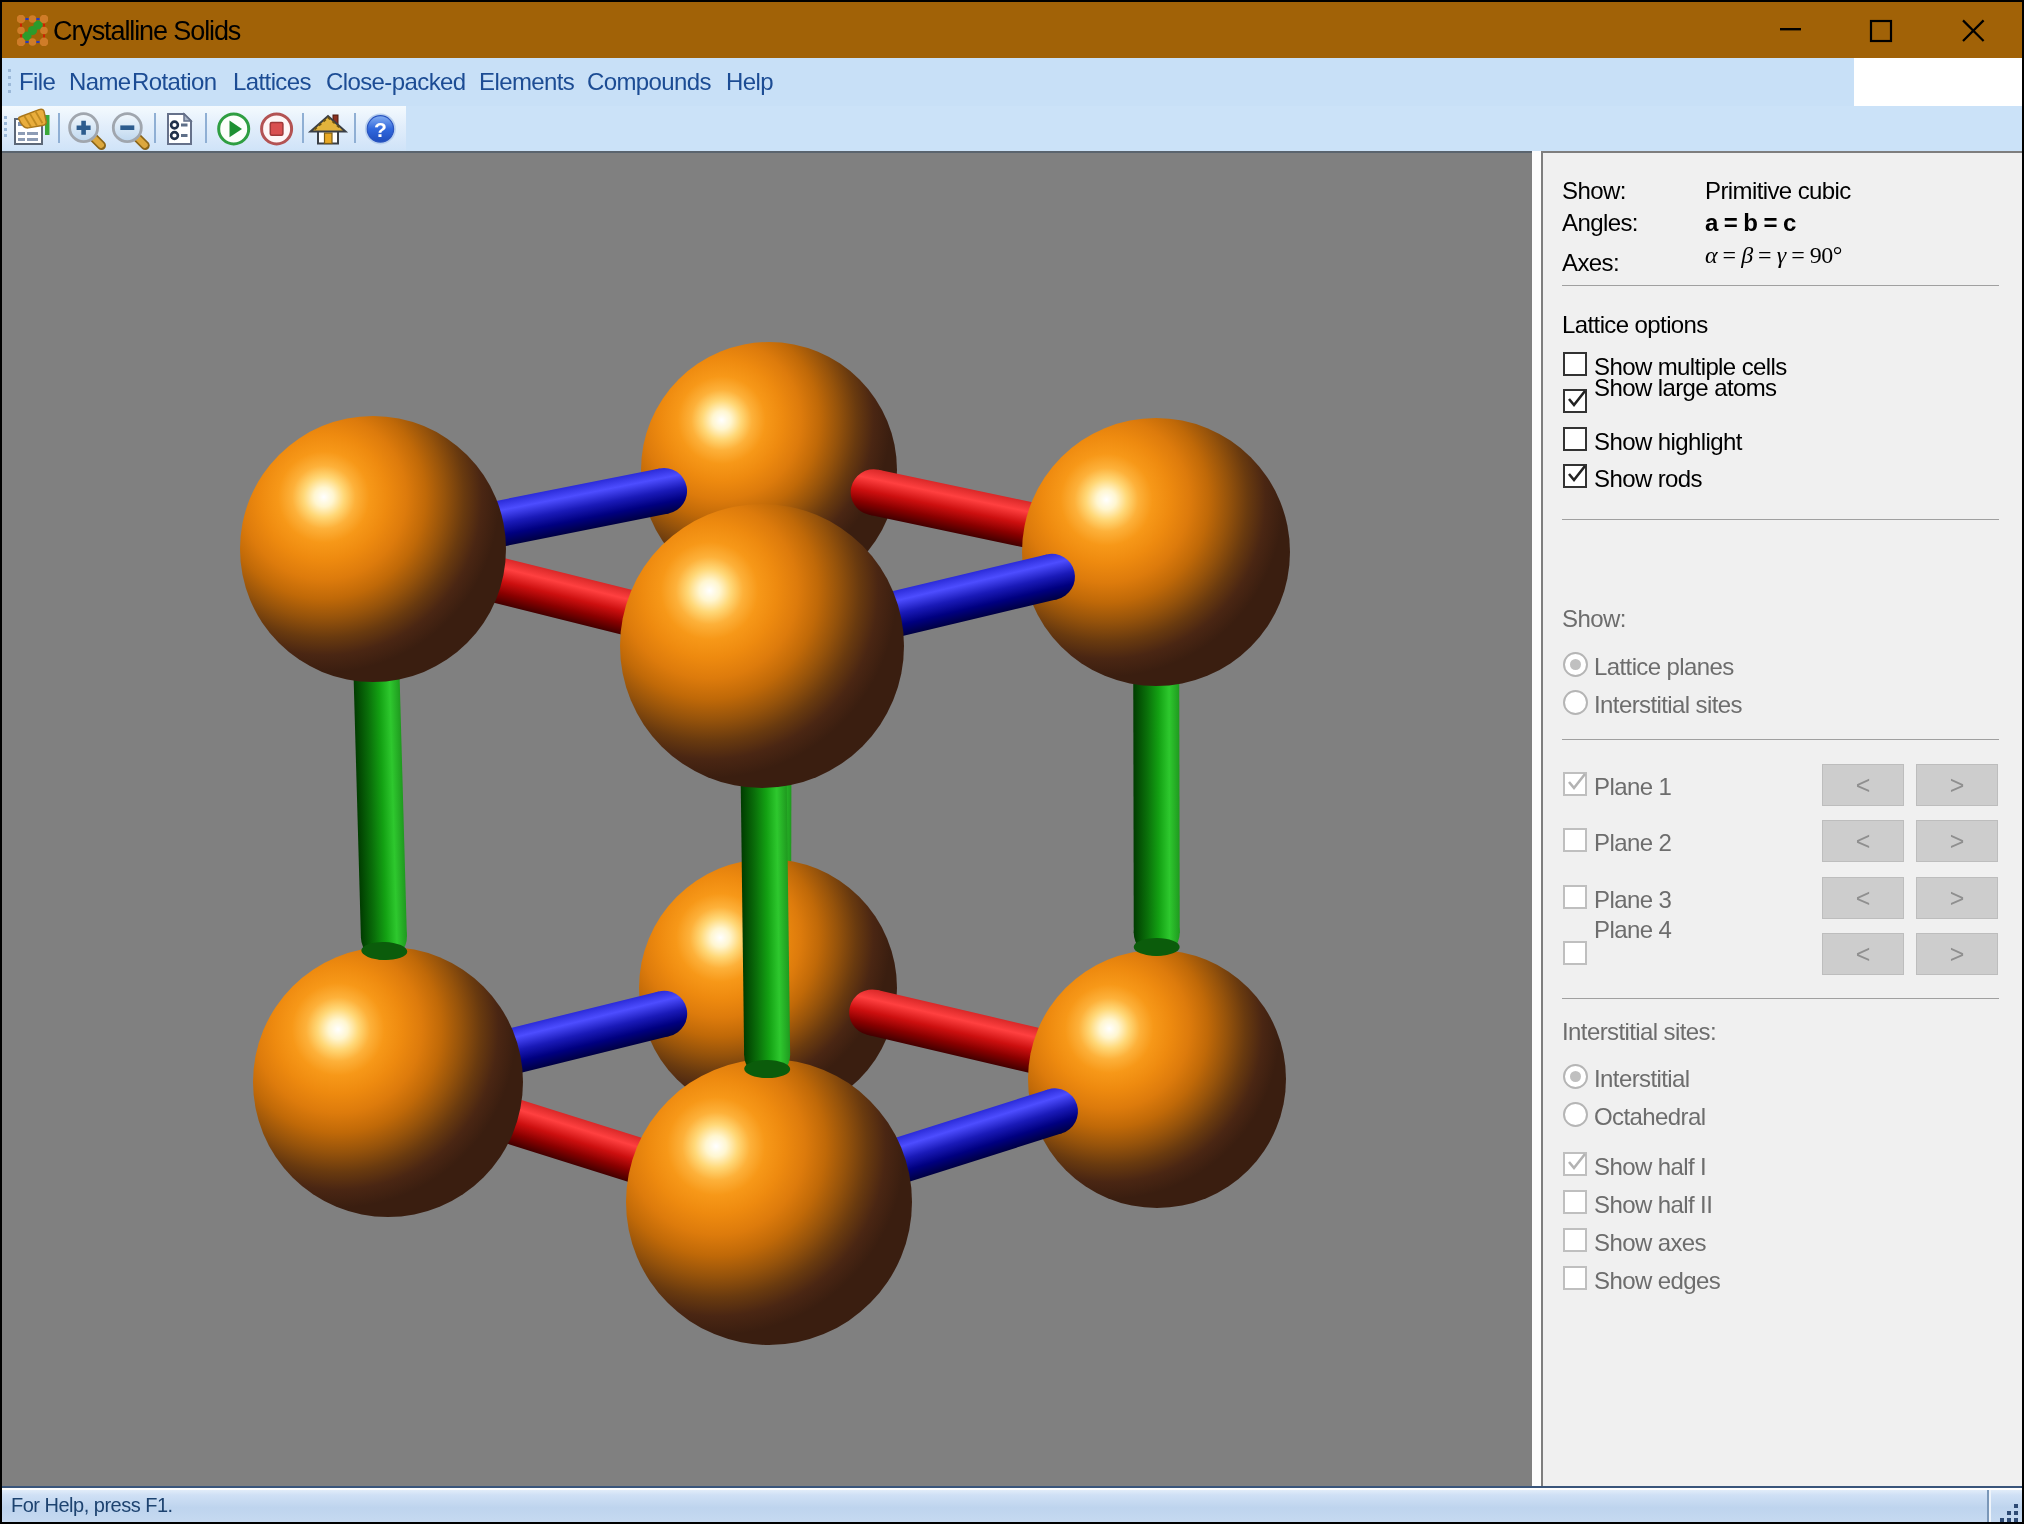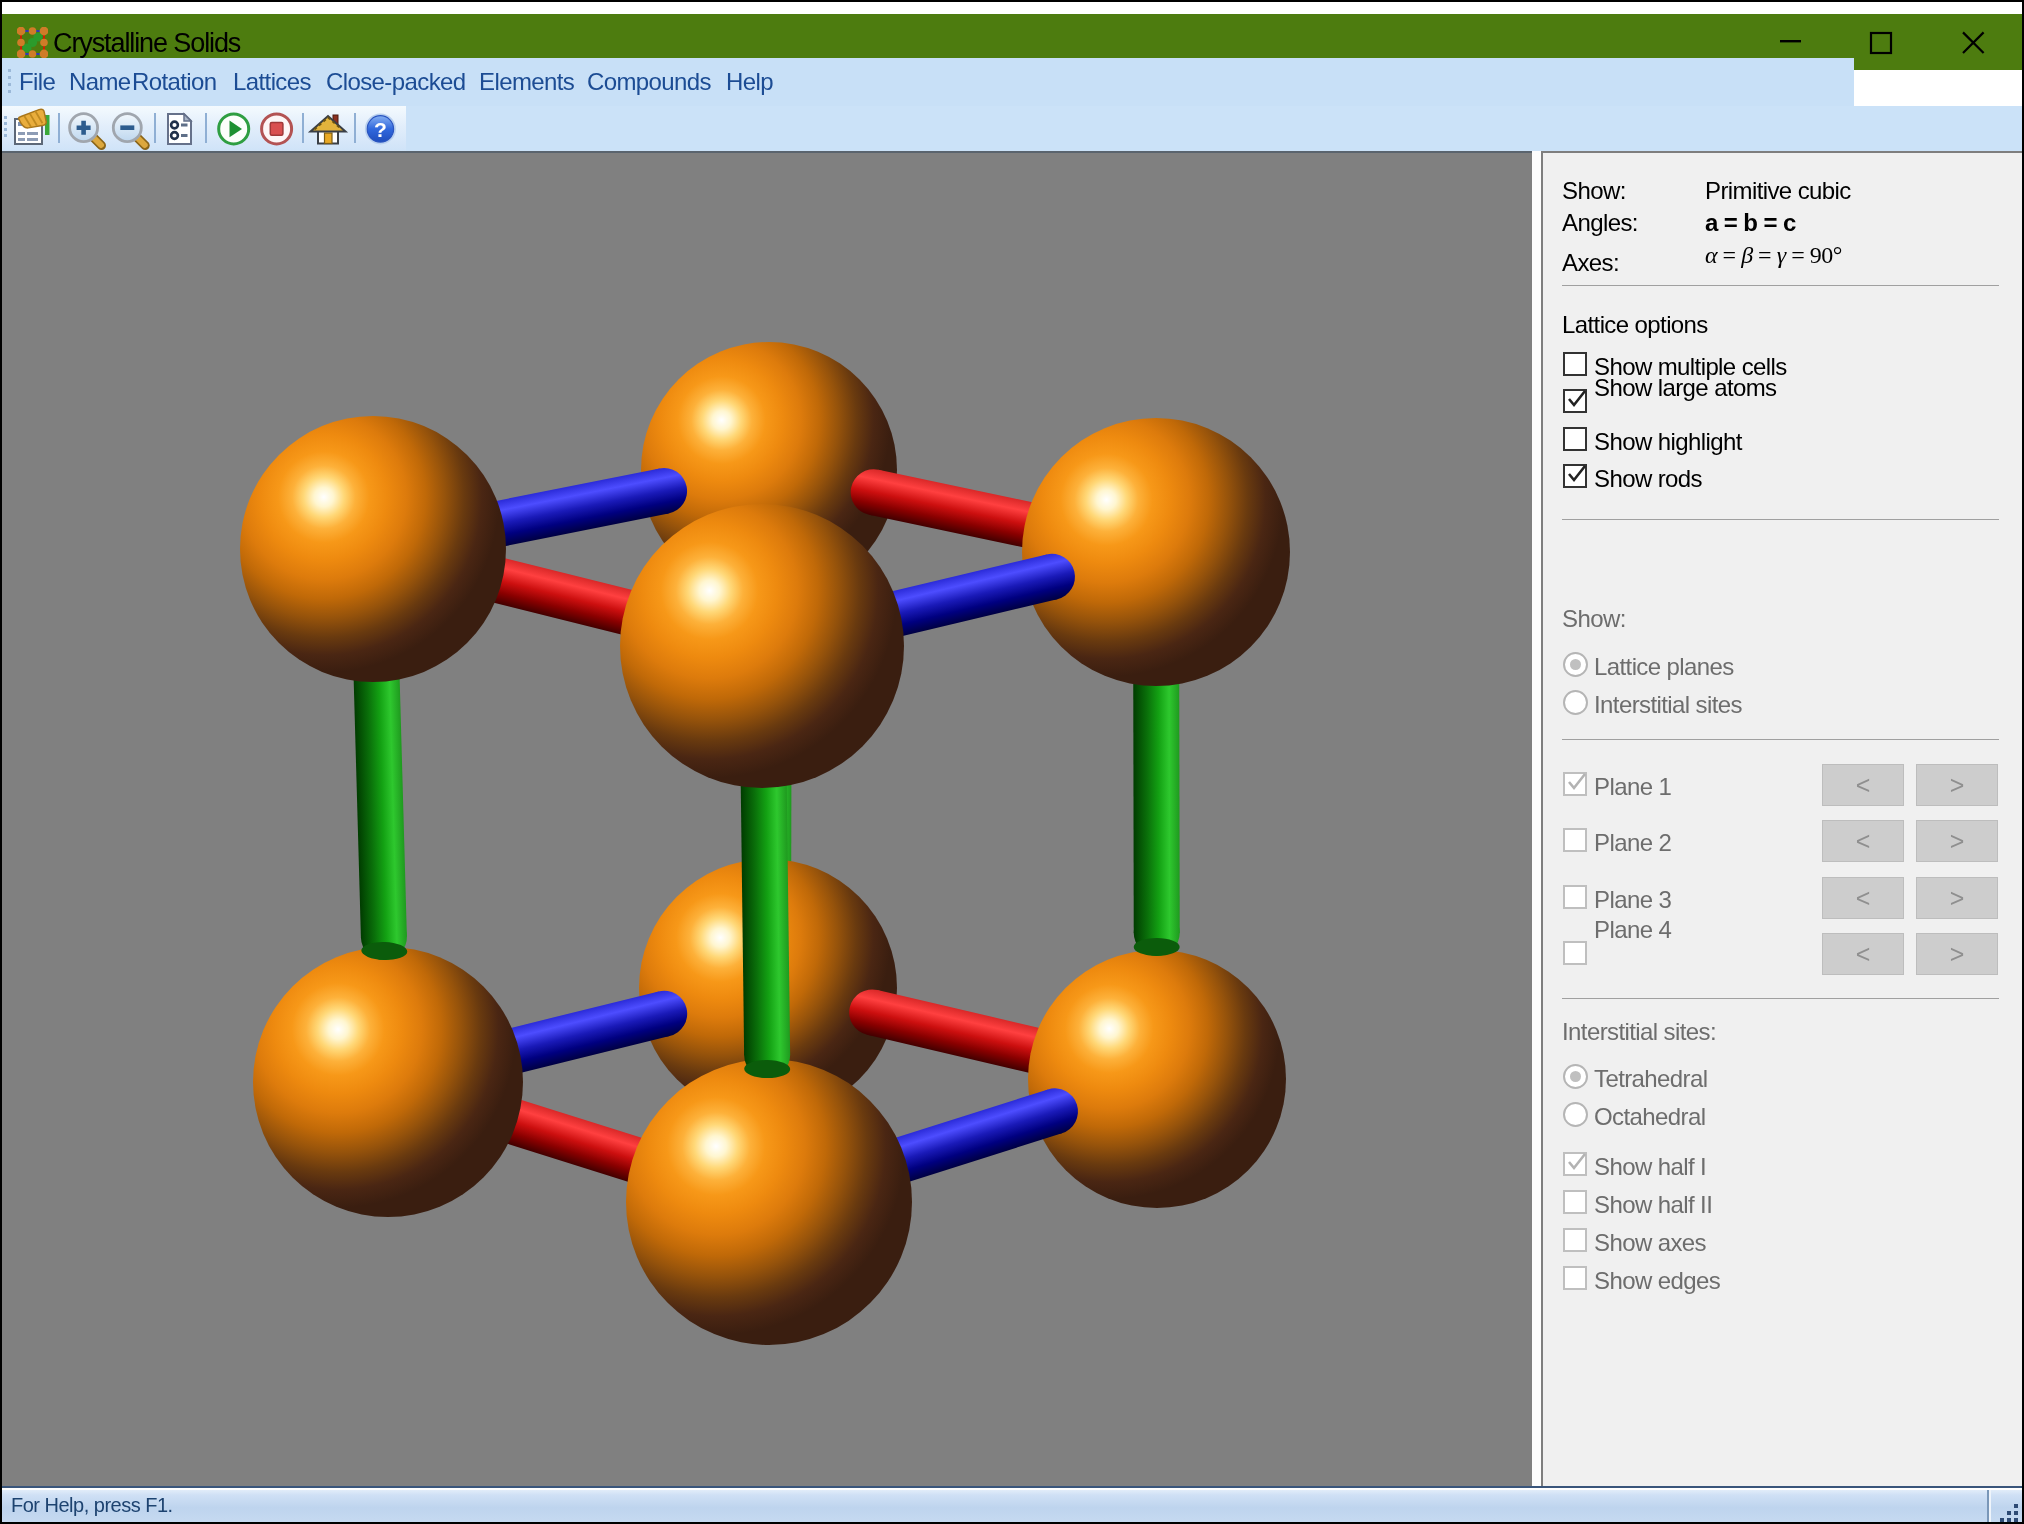--- a/index.html
+++ b/index.html
@@ -1,21 +1,21 @@
 <!DOCTYPE html>
 <html><head>
 <meta charset="utf-8">
 <style>
   html,body{margin:0;padding:0;background:#fff;}
   body{width:2024px;height:1524px;position:relative;overflow:hidden;
        font-family:"Liberation Sans", sans-serif;}
   #win{position:absolute;left:0;top:0;width:2024px;height:1524px;background:#fff;}
   .edge{position:absolute;background:#000;z-index:50;}
   
-  #title{position:absolute;left:2px;top:14px;width:2020px;height:56px;background:#4d7c0f;}
+  #title{position:absolute;left:2px;top:2px;width:2020px;height:56px;background:#a16207;}
   #title .txt{position:absolute;left:51px;top:14px;font-size:27px;letter-spacing:-1.1px;color:#000;}
   #appicon{position:absolute;left:15px;top:13px;width:31px;height:31px;}
   .cap{position:absolute;top:0;height:56px;width:91px;}
   
   #menu{position:absolute;left:2px;top:58px;width:1852px;height:48px;background:#c8e0f7;}
   #menu span{position:absolute;top:10px;font-size:24px;letter-spacing:-0.6px;color:#1c4c94;}
   
   #toolband{position:absolute;left:2px;top:106px;width:2020px;height:45px;background:#cbe2f8;}
   #toolbar{position:absolute;left:0;top:0;width:404px;height:45px;
            background:linear-gradient(#f4fafe,#e2eefb 45%,#cfe3f8);}
@@ -335,21 +335,21 @@
     <div class="pbtn" style="left:373px;top:724px">&gt;</div>
     <div class="cb cbd" style="left:20px;top:788px"></div>
     <span class="pl gray" style="left:51px;top:763px">Plane 4</span>
     <div class="pbtn" style="left:279px;top:780px">&lt;</div>
     <div class="pbtn" style="left:373px;top:780px">&gt;</div>
     <div class="sep" style="top:845px"></div>
     <span class="pl gray" style="left:19px;top:865px">Interstitial sites:</span>
     <div class="rad" style="left:20px;top:911px">
         <div class="dot"></div>
       </div>
-    <span class="pl gray" style="left:51px;top:912px">Tetrahedral</span>
+    <span class="pl gray" style="left:51px;top:912px">Interstitial</span>
     <div class="rad" style="left:20px;top:949px"></div>
     <span class="pl gray" style="left:51px;top:950px">Octahedral</span>
     <div class="cb cbd" style="left:20px;top:999px">
         <svg class="chk chkd" width="22" height="22" viewBox="0 0 22 22">
           <path d="M3 11 L8 17 L19 3" fill="none" stroke="#b3b3b3" stroke-width="2.6"></path>
         </svg>
       </div>
     <span class="pl gray" style="left:51px;top:1000px">Show half I</span>
     <div class="cb cbd" style="left:20px;top:1037px"></div>
     <span class="pl gray" style="left:51px;top:1038px">Show half II</span>

